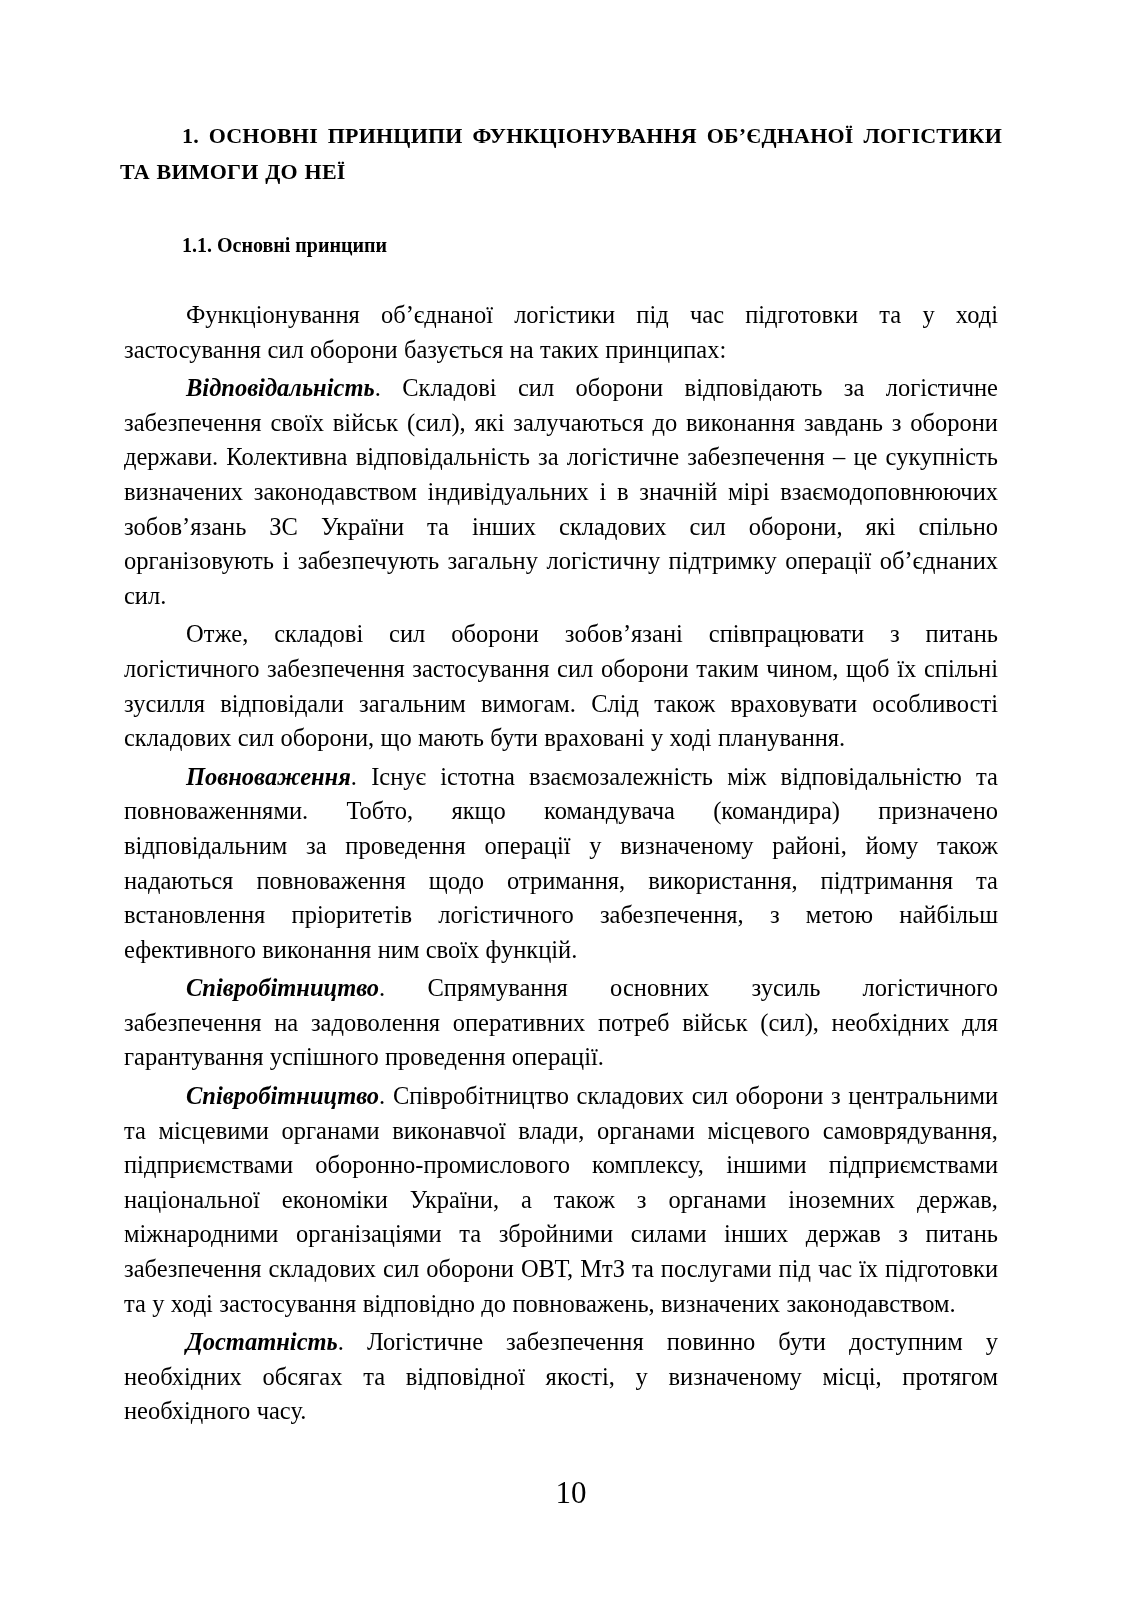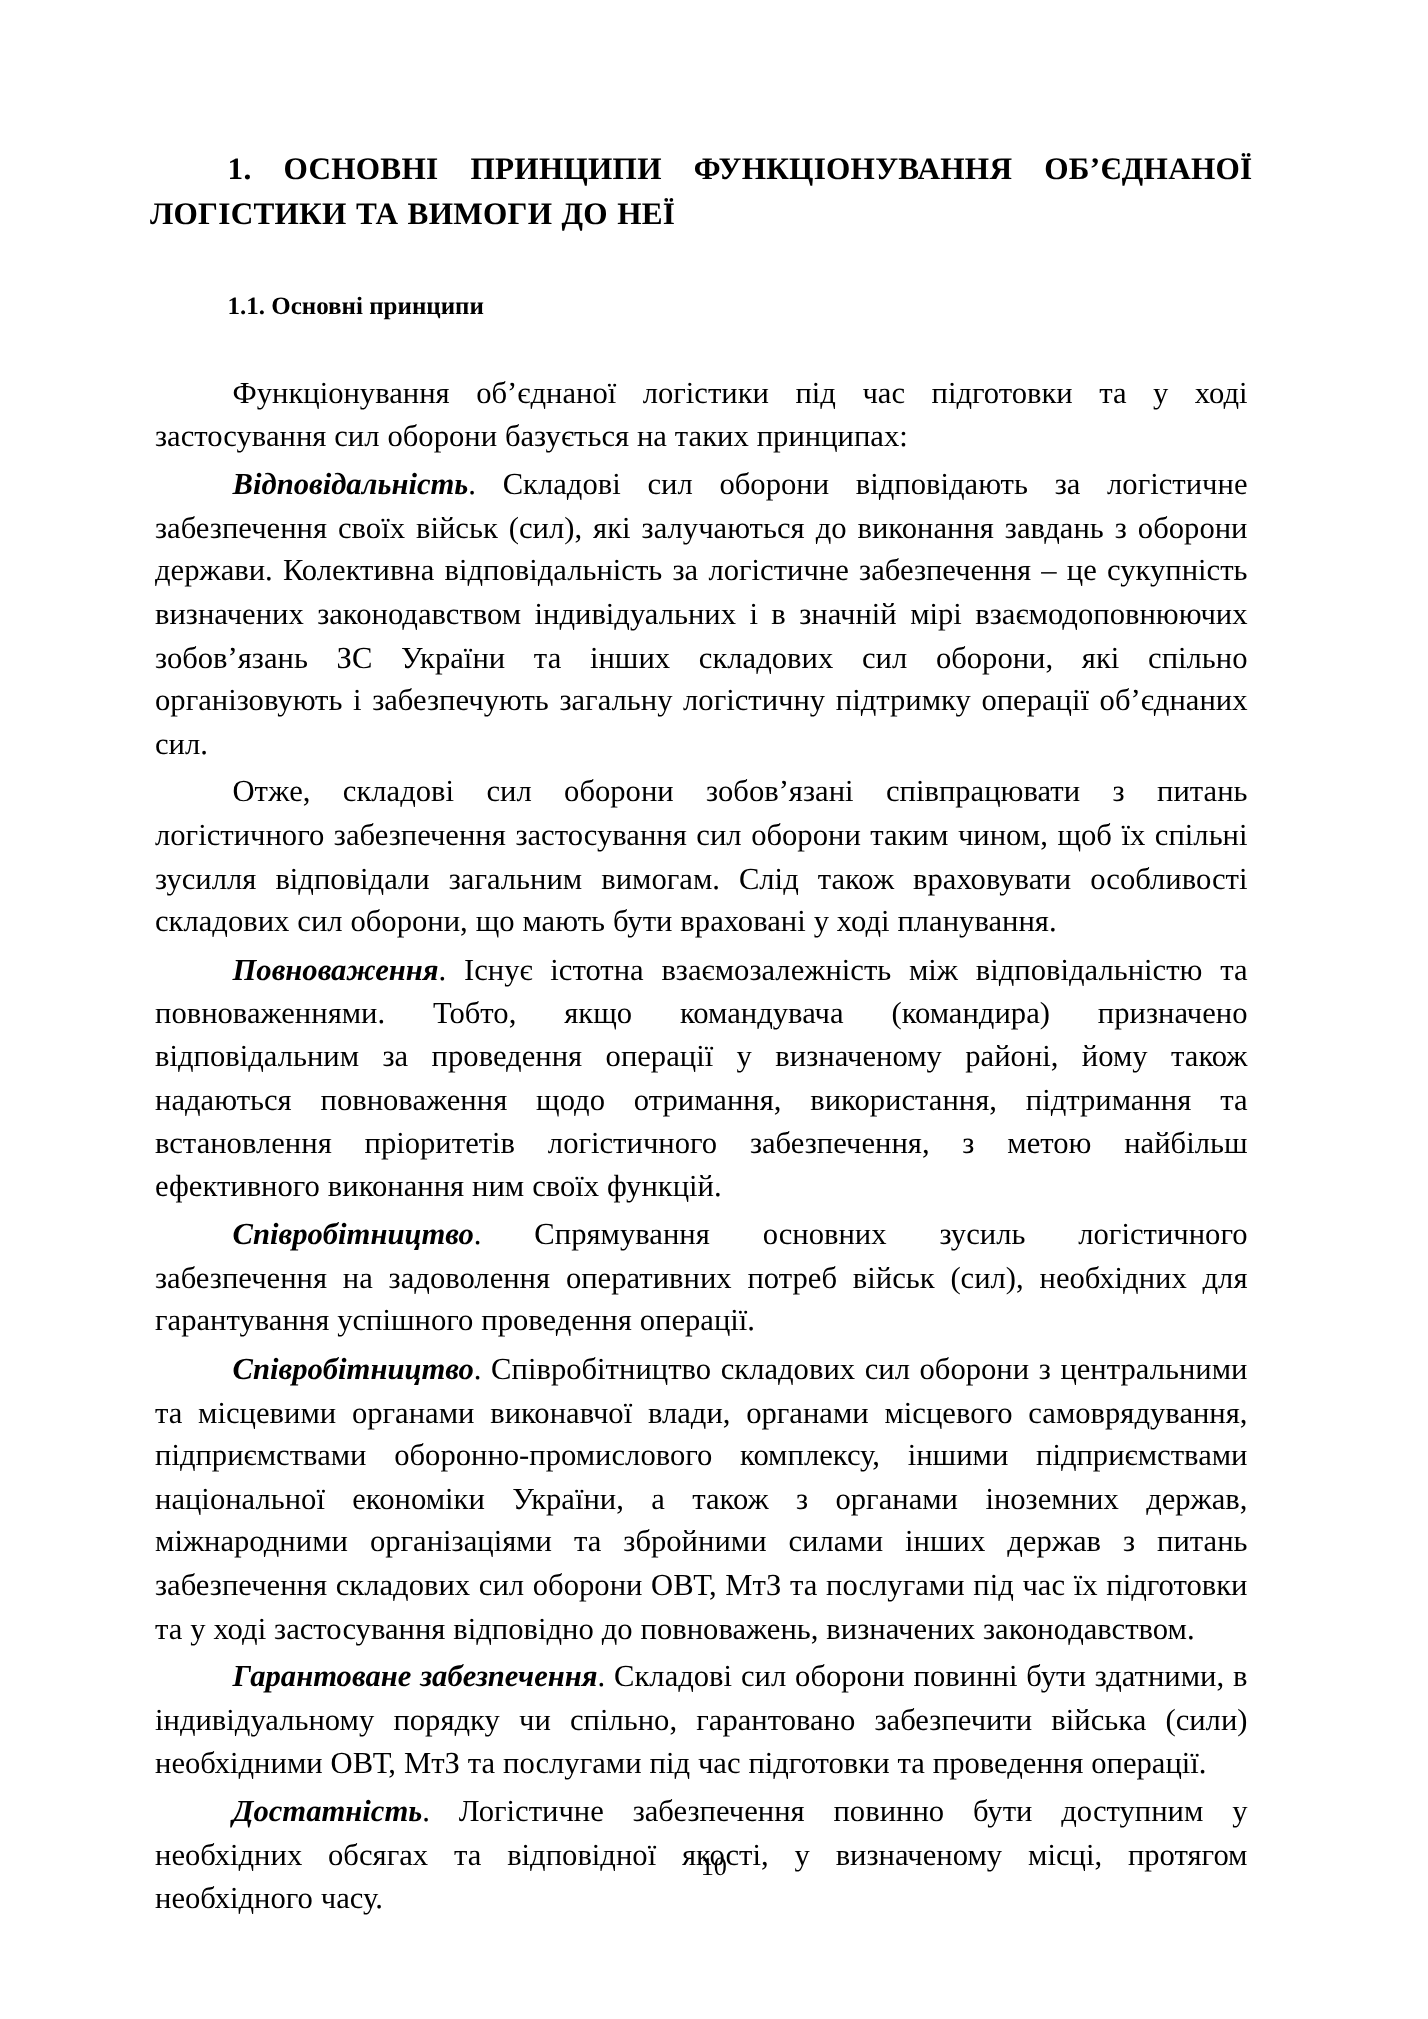--- a/index.html
+++ b/index.html
@@ -18,21 +18,21 @@
     color: #000000;
   }
   .content {
     position: absolute;
     left: 120px;
     top: 118px;
     width: 882px;
   }
   
   .chapter-title {
-    font-size: 25px;
+    font-size: 22px;
     font-weight: bold;
     line-height: 36px;
     text-align: justify;
     text-align-last: left;
     text-transform: uppercase;
     letter-spacing: 0.2px;
     margin: 0;
     text-indent: 62px;
     word-spacing: 1px;
   }
@@ -62,21 +62,21 @@
     font-weight: bold;
     font-style: italic;
   }
   
   .page-number {
     position: absolute;
     left: 0;
     right: 0;
     top: 1478px;
     text-align: center;
-    font-size: 21px;
+    font-size: 31px;
     line-height: 30px;
     font-family: "Liberation Serif", "DejaVu Serif", serif;
   }
 </style>
 </head>
 <body>
 
 <div class="page">
 
   <div class="content">
@@ -102,23 +102,20 @@
     </p>
 
     <p class="para">
       <span class="term">Співробітництво</span><span>. Спрямування основних зусиль логістичного забезпечення на задоволення оперативних потреб військ (сил), необхідних для гарантування успішного проведення операції.</span>
     </p>
 
     <p class="para">
       <span class="term">Співробітництво</span><span>. Співробітництво складових сил оборони з центральними та місцевими органами виконавчої влади, органами місцевого самоврядування, підприємствами оборонно-промислового комплексу, іншими підприємствами національної економіки України, а також з органами іноземних держав, міжнародними організаціями та збройними силами інших держав з питань забезпечення складових сил оборони ОВТ, МтЗ та послугами під час їх підготовки та у ході застосування відповідно до повноважень, визначених законодавством.</span>
     </p>
 
-    <p class="para">
-      <span class="term">Гарантоване забезпечення</span><span>. Складові сил оборони повинні бути здатними, в індивідуальному порядку чи спільно, гарантовано забезпечити війська (сили) необхідними ОВТ, МтЗ та послугами під час підготовки та проведення операції.</span>
-    </p>
 
     <p class="para">
       <span class="term">Достатність</span><span>. Логістичне забезпечення повинно бути доступним у необхідних обсягах та відповідної якості, у визначеному місці, протягом необхідного часу.</span>
     </p>
 
 
   </div>
 
   <div class="page-number">10</div>
 

